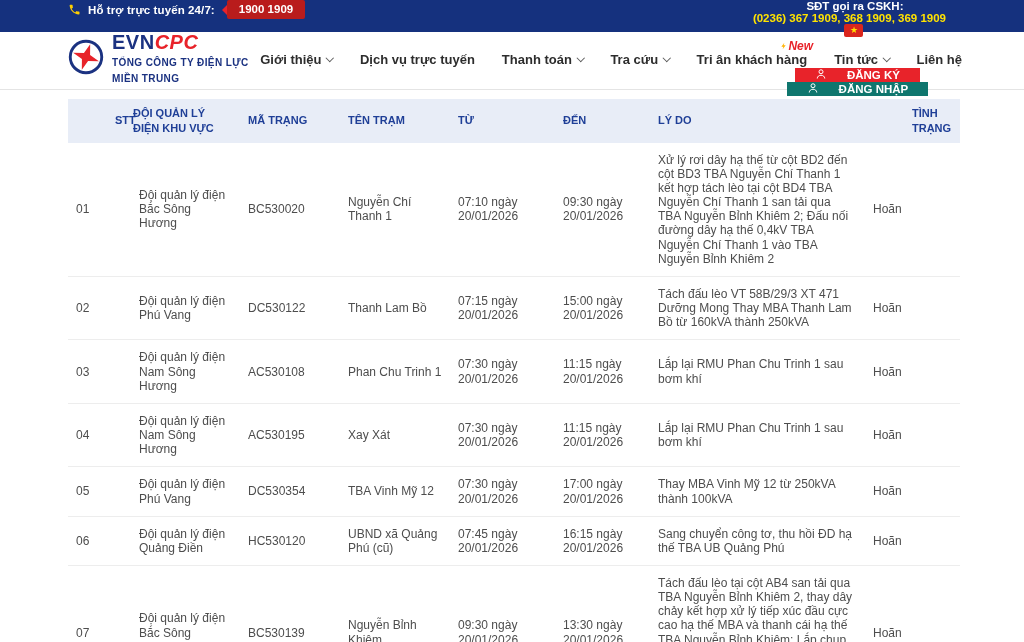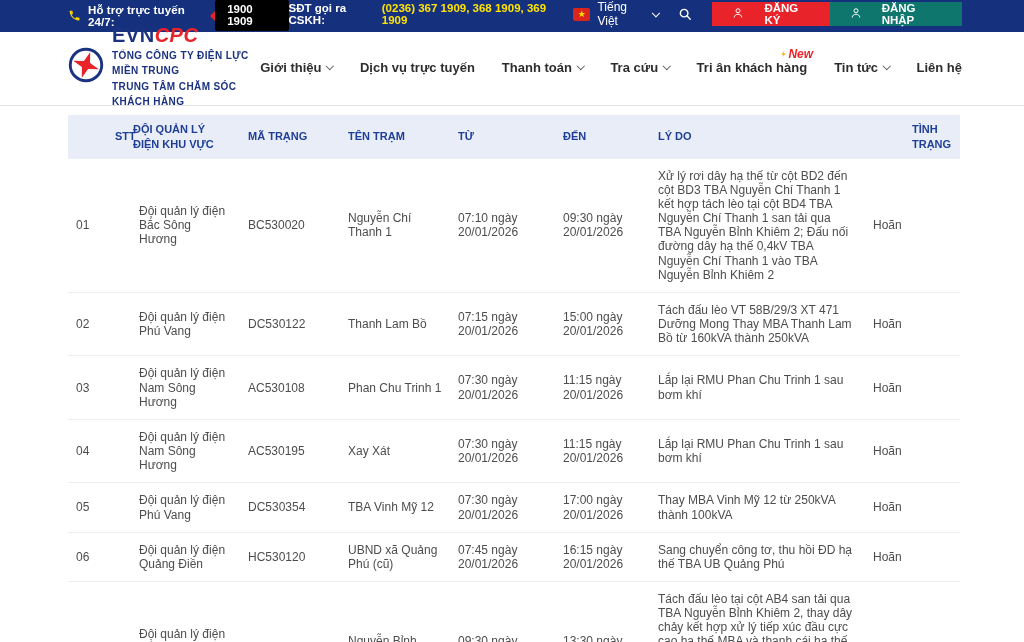--- a/index.html
+++ b/index.html
@@ -5,41 +5,41 @@
   * { margin:0; padding:0; box-sizing:border-box; }
   html,body { width:1024px; height:642px; overflow:hidden; background:#fff;
     font-family:"Liberation Sans","DejaVu Sans",sans-serif; }
 
   
   .topbar { height:32px; background:#15317e; display:flex; align-items:flex-start;
     color:#fff; font-size:11.5px; font-weight:bold; padding-left:68px; padding-right:62px; }
   .topbar-left { display:flex; align-items:center; }
   .phone-icon { display:flex; align-items:center; }
   .support-label { margin:0 8px 0 7px; letter-spacing:.1px; }
-  .hotline-badge { background:#000000; color:#fff; padding:3px 12px 4px; border-radius:2px;
+  .hotline-badge { background:#b91c1c; color:#fff; padding:3px 12px 4px; border-radius:2px;
     position:relative; margin-left:4px; }
   .hotline-badge::before { content:""; position:absolute; left:-5px; top:50%; margin-top:-5px;
     border-top:5px solid transparent; border-bottom:5px solid transparent; border-right:5px solid #e8232a; }
-  .topbar-right { margin-left:auto; display:flex; align-items:center; }
+  .topbar-right { margin-left:auto; display:flex; align-items:center;flex-direction:column; }
   .cskh-label { margin-right:5px; }
   .cskh-numbers { color:#ffe300; margin-right:16px; }
   .flag { width:19px; height:13px; background:#da251d; border-radius:2px; display:flex;
     align-items:center; justify-content:center; color:#ffde00; font-size:9px; line-height:1; margin-right:7px; }
   .lang-label { font-weight:normal; font-size:12px; margin-right:7px; }
   .chev { width:6px; height:6px; border-right:1.6px solid #fff; border-bottom:1.6px solid #fff;
     transform:rotate(45deg); margin-top:-3px; }
   .lang-chev { margin-right:20px; }
   .search-btn { display:flex; align-items:center; margin-right:20px; cursor:pointer; }
   .tb-btn { display:flex; align-items:center; gap:20px; padding:0 20px; font-size:11.5px;
     font-weight:bold; color:#fff; cursor:pointer; }
   .btn-register { background:#e8232a; }
   .btn-login { background:#0f766e; }
 
   
-  .header { height:74px; display:flex; align-items:center; padding:0 62px 3px 68px;
+  .header { height:58px; display:flex; align-items:center; padding:0 62px 3px 68px;
     border-bottom:1px solid #e4e4e4; background:#fff; }
   .logo { display:flex; align-items:center; gap:8px; cursor:pointer; }
   .logo-text { display:flex; flex-direction:column; }
   .brand-line { font-size:20px; font-weight:bold; line-height:1.05; letter-spacing:.5px; }
   .brand-evn { color:#1b3281; }
   .brand-cpc { color:#e8232a; font-style:italic; }
   .taglines { font-size:10px; color:#1b3281; font-weight:bold; letter-spacing:.4px; line-height:1.55; margin-top:2px; }
   .nav { margin-left:auto; display:flex; gap:27px; align-items:center; font-size:13px;
     font-weight:bold; color:#2d2d2d; }
   .nav-item { position:relative; display:flex; align-items:center; gap:6px; cursor:pointer; white-space:nowrap; }
@@ -111,21 +111,20 @@
     <span>
       <svg viewBox="0 0 40 40" width="36" height="36">
         <circle cx="20" cy="20" r="17.5" fill="#fff" stroke="#1b3281" stroke-width="3.2"></circle>
         <path d="M20 5 L23.6 16.4 L35 20 L23.6 23.6 L20 35 L16.4 23.6 L5 20 L16.4 16.4 Z" fill="#e8232a" transform="rotate(18 20 20)"></path>
       </svg>
     </span>
     <div class="logo-text">
       <div class="brand-line"><span class="brand-evn">EVN</span><span class="brand-cpc">CPC</span></div>
       <div class="taglines">
         <div>TỔNG CÔNG TY ĐIỆN LỰC MIỀN TRUNG</div>
-        <div>TRUNG TÂM CHĂM SÓC KHÁCH HÀNG</div>
       </div>
     </div>
   </div>
   <nav class="nav">
   <div class="nav-item">
     <span class="nav-label">Giới thiệu</span>
     <span class="nav-chevron"></span>
 
   </div>
 

